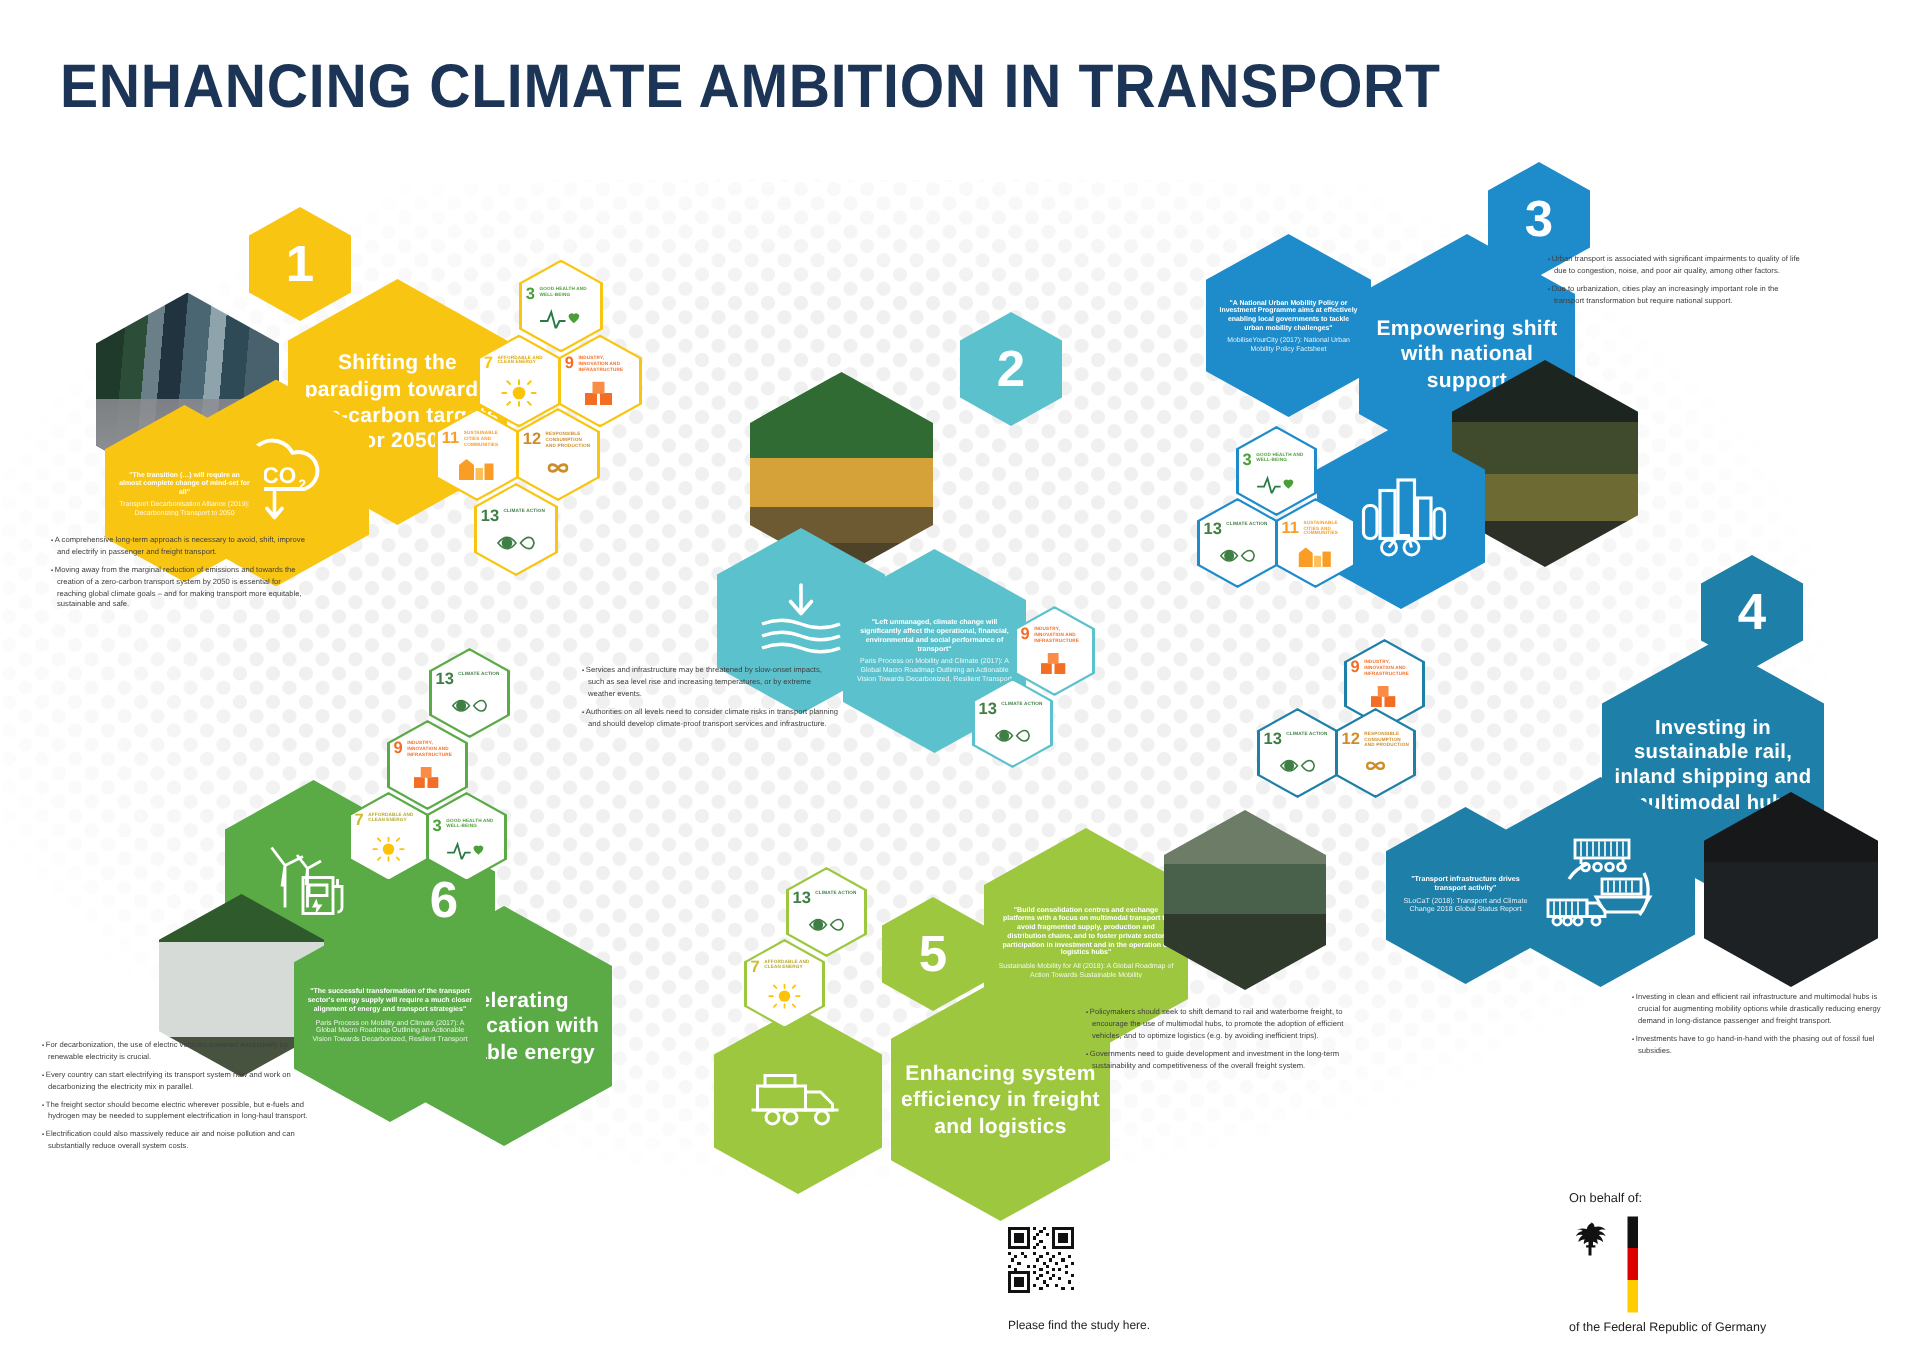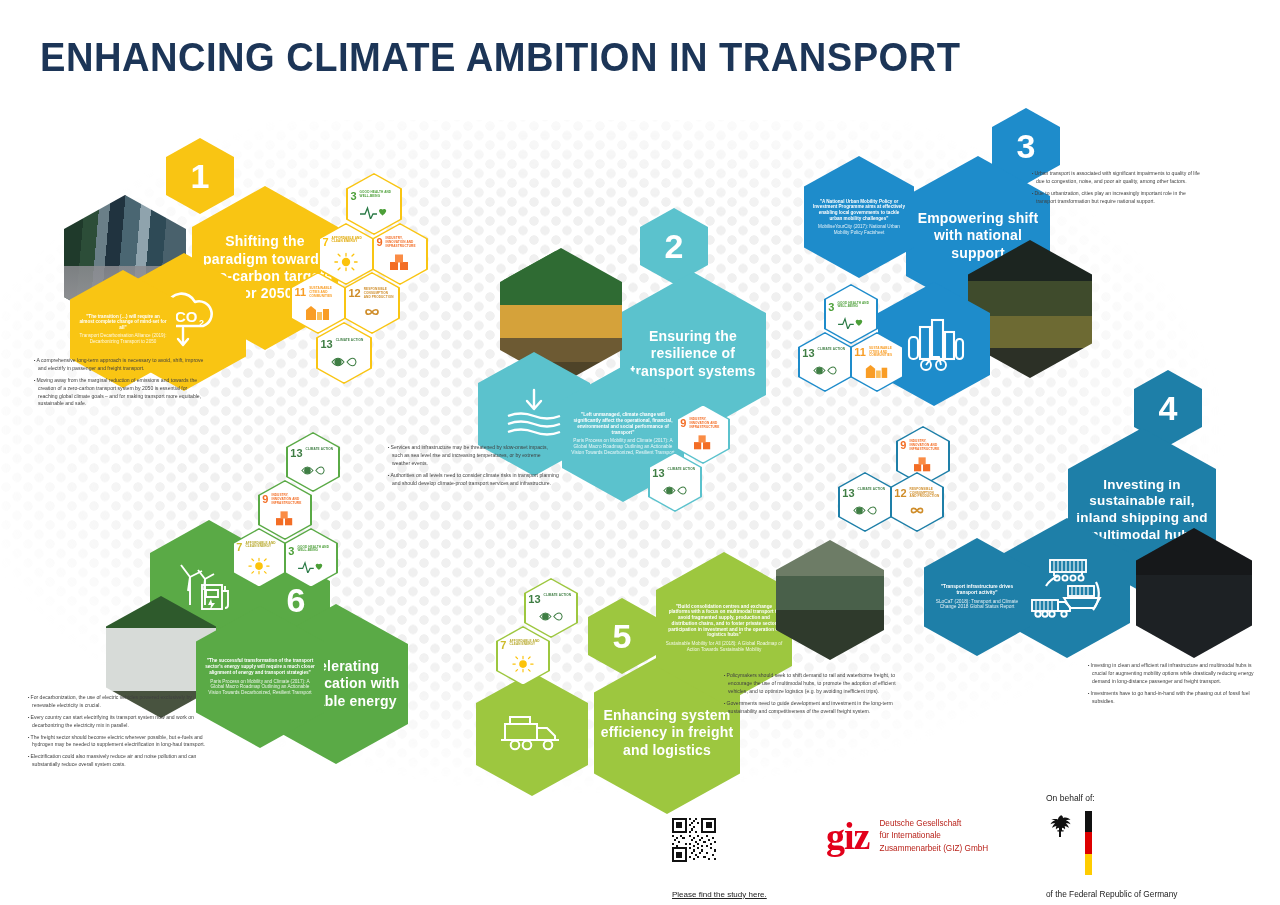--- a/index.html
+++ b/index.html
@@ -90,32 +90,32 @@
 
   
   .ct-logo {
     position:absolute; left:42px; top:812px;
   }
   .ct-logo .l1 { font-size:30px; font-weight:bold; color:#1c3557; letter-spacing:.4px; transform:scaleX(.95); transform-origin:left; }
   .ct-logo .l2 { font-size:18px; color:#3f8fc4; letter-spacing:.1px; margin-top:4px; transform:scaleX(.97); transform-origin:left; }
   .contact { position:absolute; left:384px; top:833px; font-size:8px; line-height:1.55; color:#222; }
   .qr-wrap { position:absolute; left:672px; top:818px; }
   .qr { width:44px; height:44px; }
-  .qr-cap { font-size:8px; color:#222; margin-top:24px; white-space:nowrap;text-decoration:underline; }
+  .qr-cap { font-size:8px; color:#222; margin-top:12px; white-space:nowrap; }
 
   .giz { position:absolute; left:826px; top:818px; display:flex; align-items:center; gap:10px; }
   .giz-mark { font-size:38px; font-weight:bold; color:#e2001a; font-family:"Liberation Serif", serif; letter-spacing:-1px; line-height:.9; }
   .giz-txt { font-size:8.2px; line-height:1.5; color:#b9231b; }
 
   .bmu { position:absolute; left:1046px; top:793px; }
   .bmu .onbehalf { font-size:8.5px; color:#222; margin-bottom:8px; }
   .bmu-row { display:flex; align-items:flex-start; gap:9px; }
   .flagbar { width:7px; height:64px; background:linear-gradient(#111 0 33.3%, #d00 33.3% 66.6%, #fc0 66.6% 100%); }
   .bmu-txt { font-size:9.6px; line-height:1.38; color:#111; }
-  .bmu-foot { font-size:8.3px; color:#222; margin-top:14px; }
+  .bmu-foot { font-size:8.3px; color:#222; margin-top:4px; }
 
   .vert-credit {
     position:absolute; right:3px; top:150px;
     width:600px; height:10px;
     transform-origin: right top; transform: rotate(90deg) translateX(0) translateY(-10px);
     font-size:3px; color:#c8c8c8; white-space:nowrap; overflow:hidden;
     letter-spacing:.15px;
   }
 </style>
 </head>
@@ -247,23 +247,20 @@
 
   <div class="bullets" style="left:34px;top:357px;width:172px;">
     <p>A comprehensive long-term approach is necessary to avoid, shift, improve and electrify in passenger and freight transport.</p>
     <p>Moving away from the marginal reduction of emissions and towards the creation of a zero-carbon transport system by 2050 is essential for reaching global climate goals – and for making transport more equitable, sustainable and safe.</p>
   </div>
 
   <div class="hex num-hex" style="left:640px;top:208px;width:68px;height:76px;background:#5bc2cd;">
     <span class="lbl">2</span>
   </div>
 
-  <div class="hex title-hex" style="left:620px;top:272px;width:146px;height:164px;background:#5bc2cd;font-size:14px;">
-    <span class="lbl">Ensuring the resilience of transport systems</span>
-  </div>
 
   <div class="hex photo-hex" style="left:500px;top:248px;width:122px;height:136px;">
     <div class="ph" style="background:
         linear-gradient(180deg,#2f6b33 0 42%, #d5a23a 42% 66%, #6d5a33 66% 84%, #4e4328 84% 100%),
         radial-gradient(circle at 30% 22%, #3f8a3c 24%, transparent 25%);"></div>
   </div>
 
   <div class="hex" style="left:478px;top:352px;width:112px;height:124px;background:#5bc2cd;">
     <svg class="lbl" width="64" height="56" viewBox="0 0 64 56">
       <path d="M32 4 v18 M25 15 l7 8 l7 -8" fill="none" stroke="#fff" stroke-width="2.4" stroke-linecap="round" stroke-linejoin="round"></path>
@@ -693,26 +690,20 @@
       <g fill="#111">
         <path d="M8 0h1v1H8zM10 1h1v1h-1zM9 2h1v1H9zM11 0h1v1h-1zM8 3h1v1H8zM10 4h1v1h-1zM12 2h1v1h-1zM9 5h1v1H9zM11 6h1v1h-1zM8 6h1v1H8z"></path>
         <path d="M0 8h1v1H0zM2 9h1v1H2zM4 8h1v1H4zM1 10h1v1H1zM3 11h1v1H3zM5 9h1v1H5zM6 12h1v1H6zM0 12h1v1H0zM2 13h1v1H2z"></path>
         <path d="M8 8h1v1H8zM10 9h1v1h-1zM12 8h1v1h-1zM9 10h1v1H9zM11 11h1v1h-1zM13 10h1v1h-1zM8 12h1v1H8zM10 13h1v1h-1zM12 12h1v1h-1zM14 9h1v1h-1zM16 8h1v1h-1zM15 11h1v1h-1zM17 10h1v1h-1zM19 9h1v1h-1zM20 11h1v1h-1zM18 12h1v1h-1zM16 13h1v1h-1zM14 13h1v1h-1z"></path>
         <path d="M8 14h1v1H8zM10 15h1v1h-1zM12 14h1v1h-1zM9 16h1v1H9zM11 17h1v1h-1zM13 16h1v1h-1zM8 18h1v1H8zM10 19h1v1h-1zM12 18h1v1h-1zM14 15h1v1h-1zM16 16h1v1h-1zM15 18h1v1h-1zM17 19h1v1h-1zM19 17h1v1h-1zM20 19h1v1h-1zM18 14h1v1h-1zM20 15h1v1h-1z"></path>
       </g>
     </svg>
     <div class="qr-cap">Please find the study here.</div>
   </div>
 
-  <div class="giz">
-    <div class="giz-mark">giz</div>
-    <div class="giz-txt" style="white-space:pre-line;">Deutsche Gesellschaft
-für Internationale
-Zusammenarbeit (GIZ) GmbH</div>
-  </div>
 
   <div class="bmu">
     <div class="onbehalf">On behalf of:</div>
     <div class="bmu-row">
       <svg width="30" height="30" viewBox="0 0 30 30">
         <path d="M15 4c2 0 3 1.4 3 3 3-1 6 0 7.5 2-2-.6-3.6-.3-4.6.6 2.4.5 4 2 4.6 3.6-1.6-1-3.2-1.2-4.6-.7 1.8 1.2 2.8 3 2.8 4.6-1.3-1.4-2.8-2-4.2-1.8.6 1 .8 2.2.5 3.2-.8-1-1.8-1.6-3-1.7v2.4h1.6v1.4H16V26h-2v-5.4h-1.6v-1.4H14v-2.4c-1.2.1-2.2.7-3 1.7-.3-1-.1-2.2.5-3.2-1.4-.2-2.9.4-4.2 1.8 0-1.6 1-3.4 2.8-4.6-1.4-.5-3-.3-4.6.7.6-1.6 2.2-3.1 4.6-3.6-1-.9-2.6-1.2-4.6-.6C7 8.4 10 7.4 13 8.4c0-1.6 1-3 3-4z" transform="translate(-1,0)" fill="#111"></path>
       </svg>
       <div class="flagbar"></div>
     </div>
     <div class="bmu-foot">of the Federal Republic of Germany</div>

